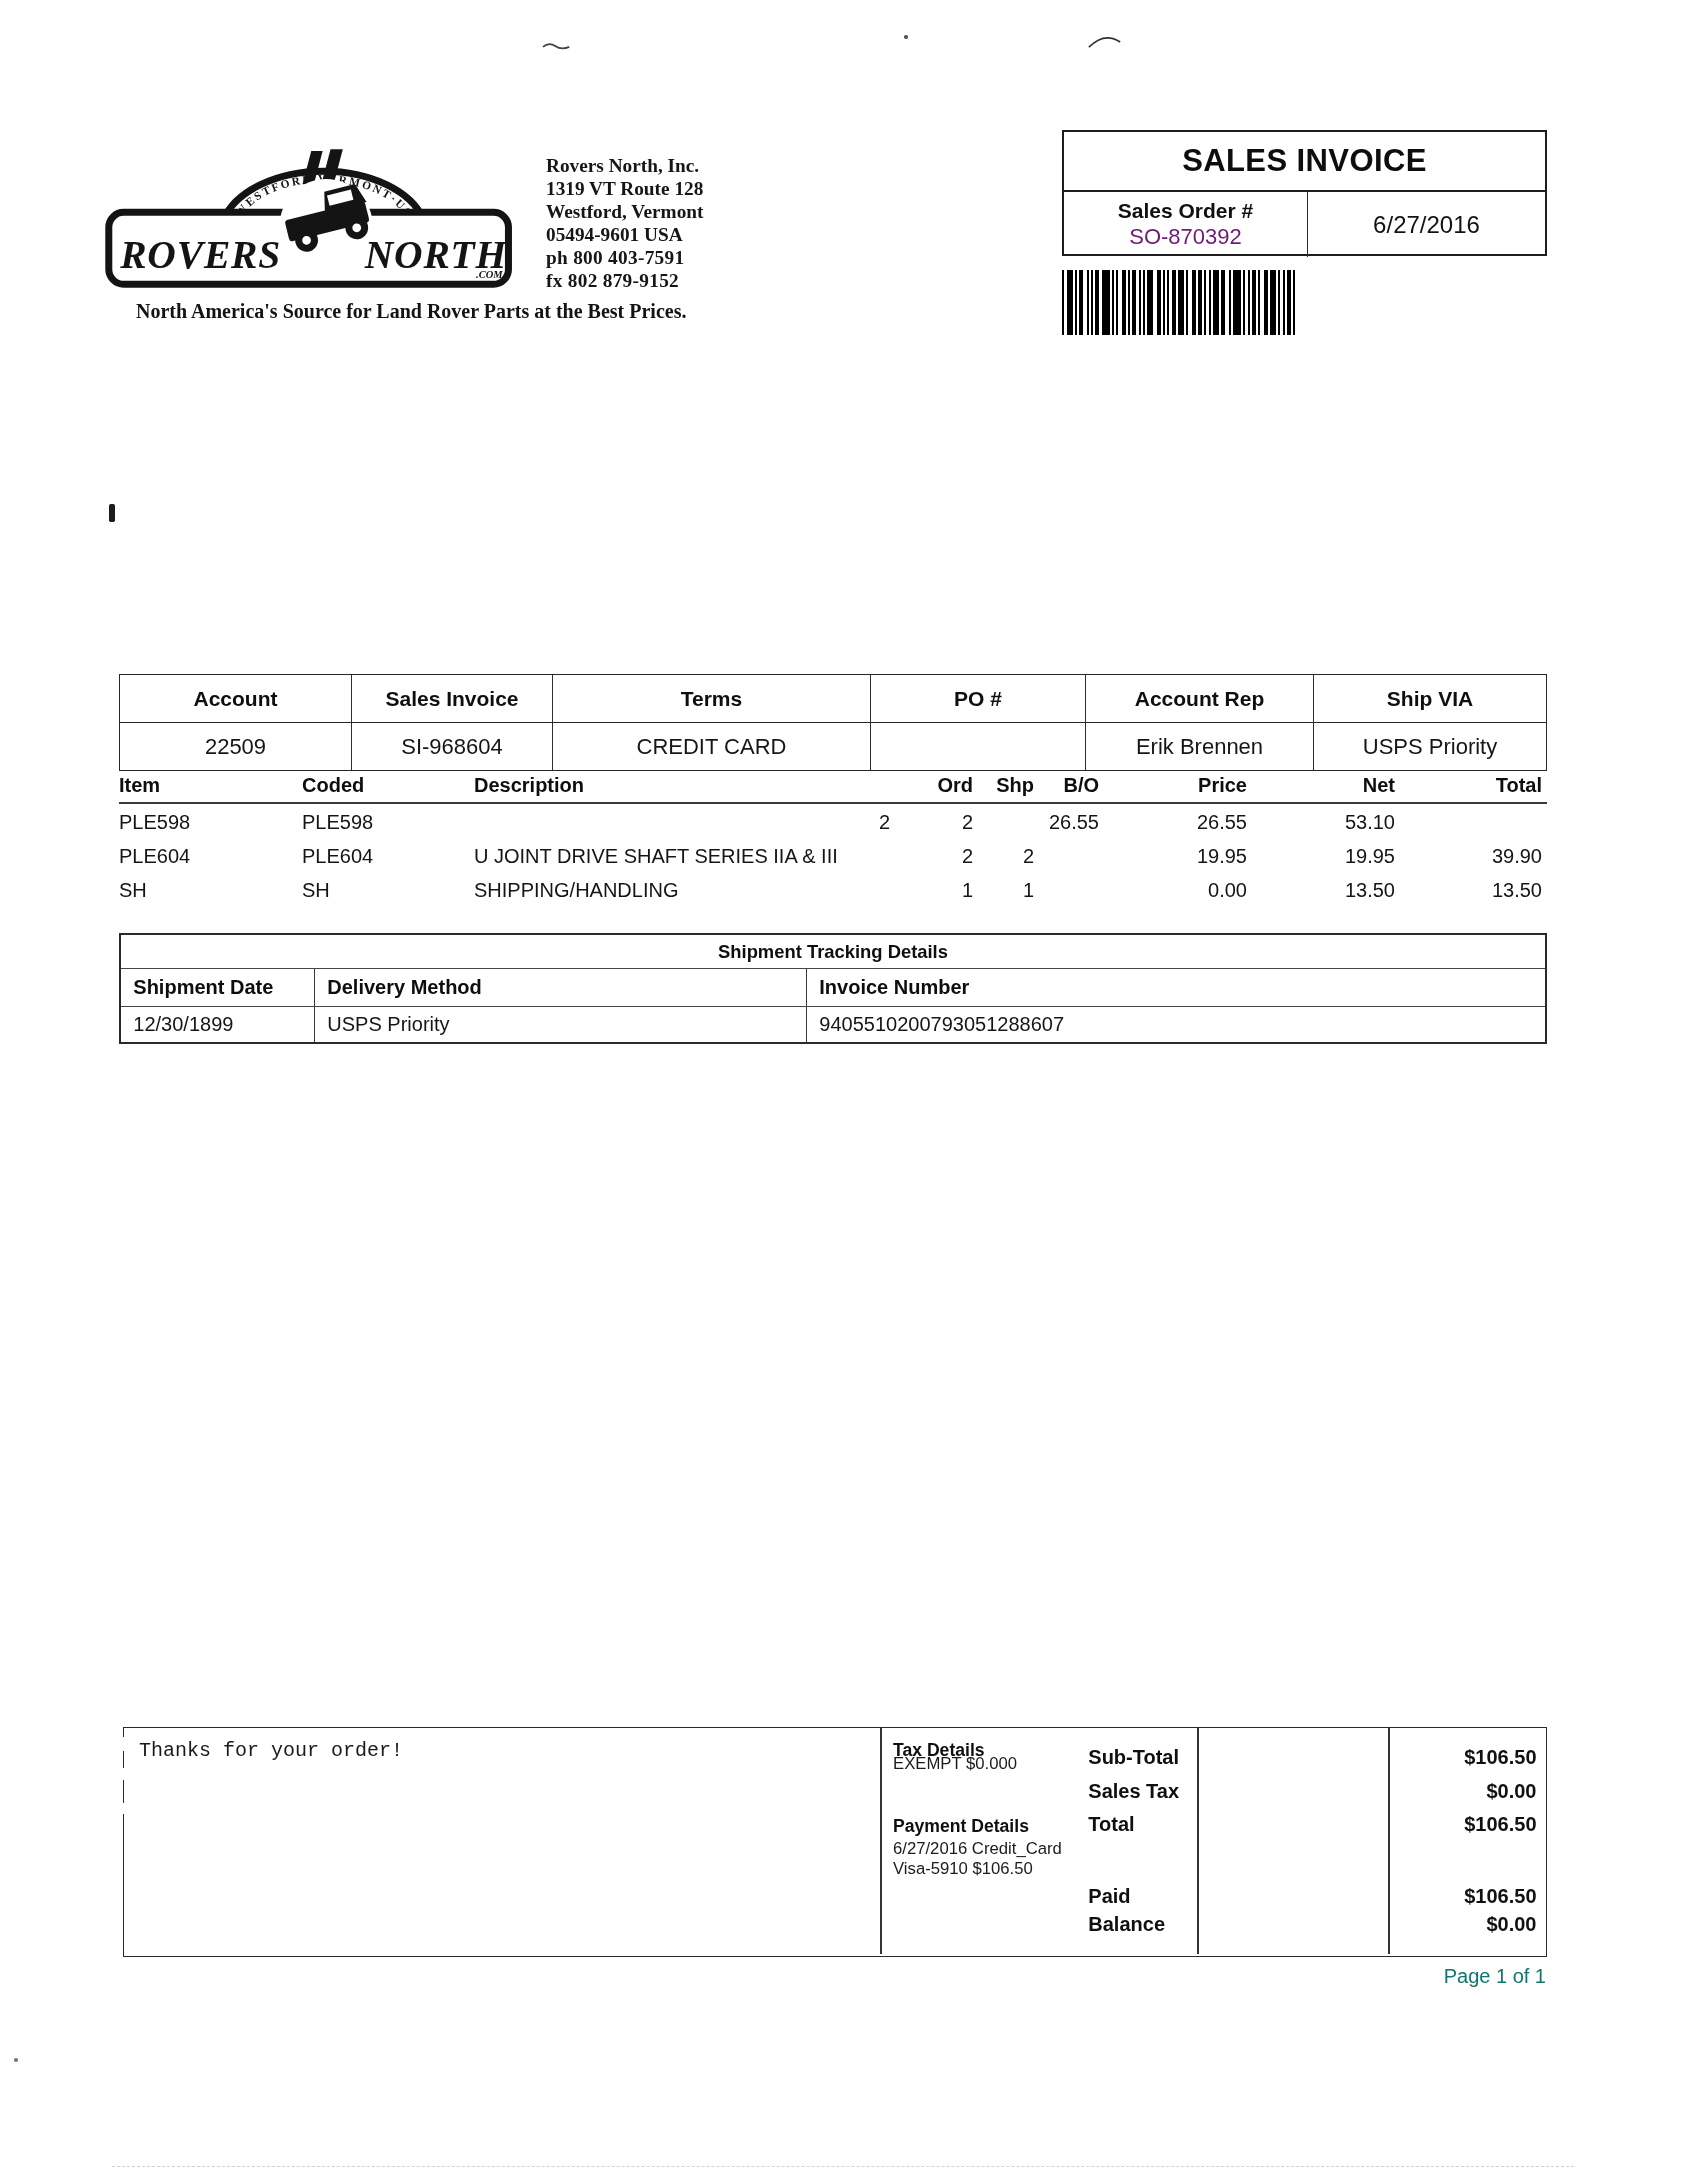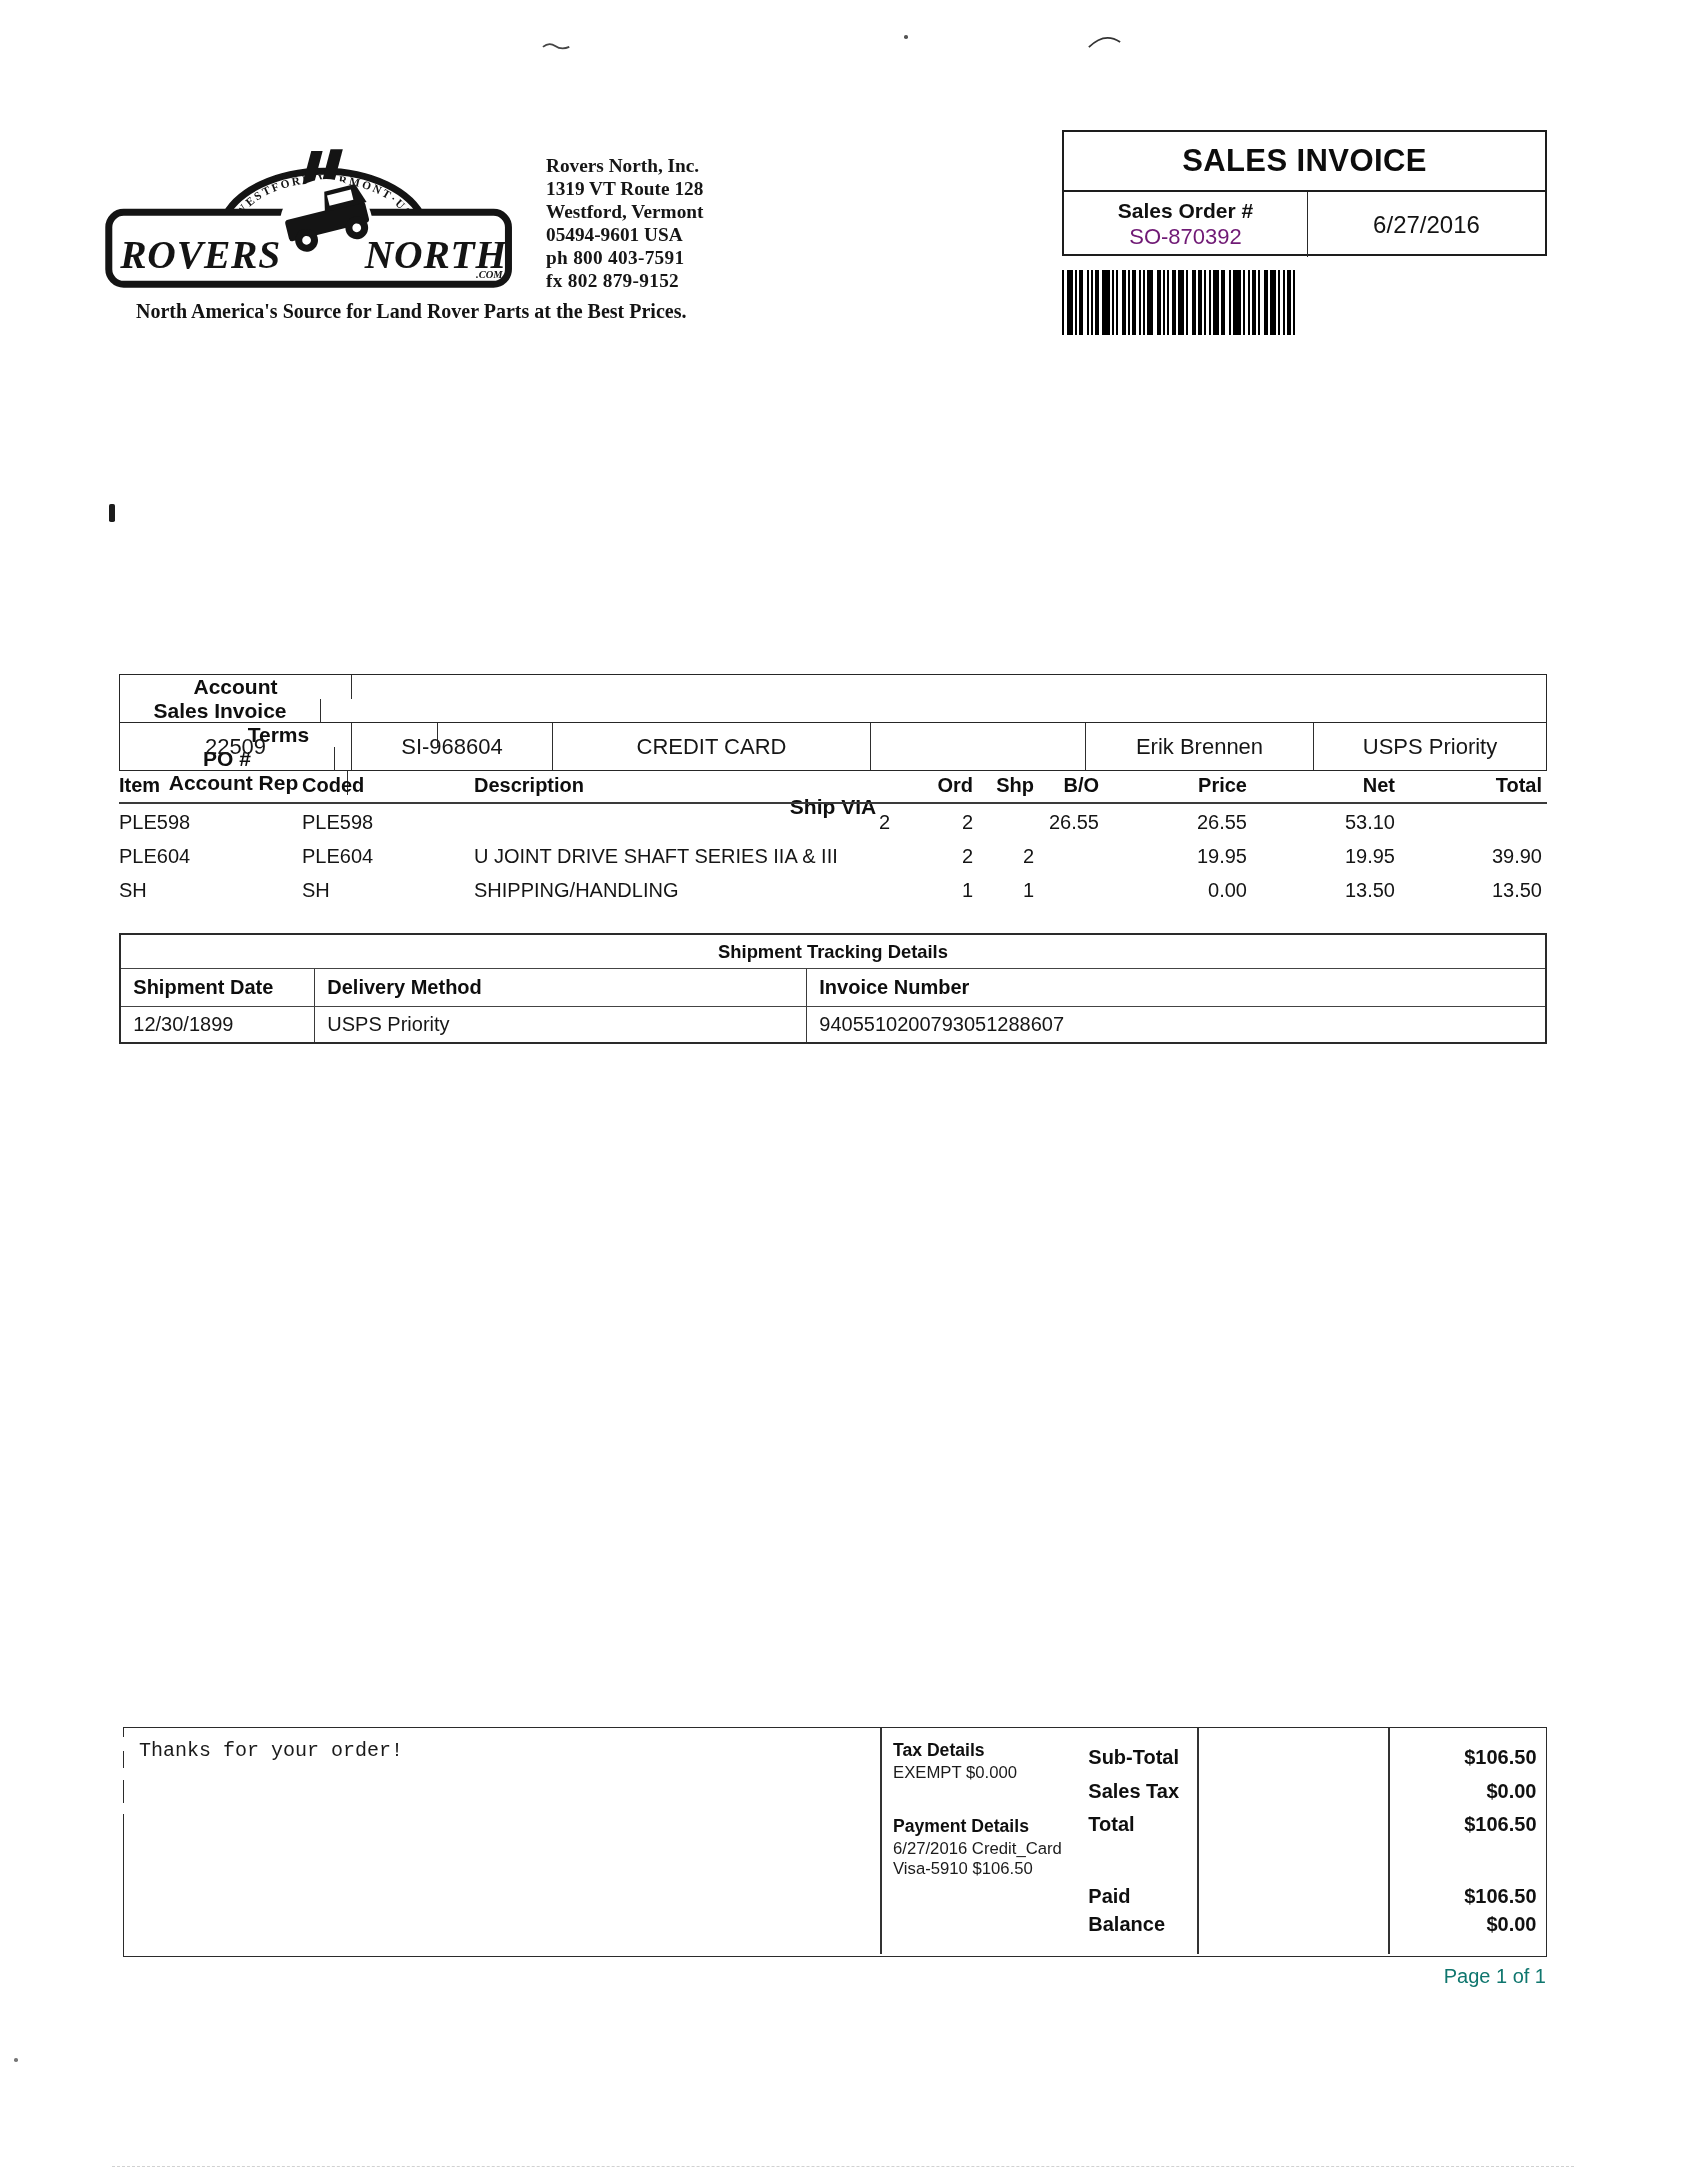--- a/index.html
+++ b/index.html
@@ -42,21 +42,21 @@
     border-top:2.6px solid #262626;border-left:1.8px solid #333;border-right:1.8px solid #333;border-bottom:1.8px solid #262626;}
   .label-box{position:absolute;top:0;box-sizing:border-box;border-bottom:2.6px solid #2c2c2c;border-right:1.8px solid #2c2c2c;
     height:60px;display:flex;align-items:center;justify-content:center;font-size:21px;font-weight:800;color:#0f0f0f;background:#fff;}
   .cust-label{left:0;width:225px;}
   .ship-divider{position:absolute;left:970px;top:0;width:1.8px;height:321px;background:#333;}
   .ship-label{left:972px;width:197px;border-left:none;}
 
   
   .acct-table{left:119px;top:674px;width:1428px;box-sizing:border-box;border:1.8px solid #262626;border-top:1.8px solid #262626;}
   .acct-row{display:flex;box-sizing:border-box;}
-  .acct-row.hdr{height:48px;border-bottom:1.8px solid #262626;flex-direction:column;}
+  .acct-row.hdr{height:48px;border-bottom:1.8px solid #262626;}
   .acct-row.val{height:47px;}
   .acct-cell{box-sizing:border-box;display:flex;align-items:center;justify-content:center;border-right:1.8px solid #2e2e2e;}
   .acct-cell:last-child{border-right:none;}
   .acct-row.hdr .acct-cell{font-weight:800;font-size:21px;color:#0f0f0f;}
   .acct-row.val .acct-cell{font-size:22px;color:#161616;}
   .c0{width:232px;} .c1{width:201px;} .c2{width:318px;} .c3{width:215px;} .c4{width:228px;} .c5{flex:1;}
 
   
   .item-grid{display:grid;grid-template-columns:183px 172px 416px 83px 61px 65px 148px 148px 147px;}
   .item-head{left:119px;top:774px;width:1428px;box-sizing:border-box;border-bottom:2.6px solid #3a3a3a;padding-bottom:5.3px;}
@@ -284,21 +284,21 @@
     <div class="border-gap" style="top:8.8px;height:14px;"></div>
     <div class="border-gap" style="top:40px;height:12.3px;"></div>
     <div class="border-gap" style="top:75px;height:10.5px;"></div>
     <div class="sum-divider" style="left:756px;"></div>
     <div class="sum-divider" style="left:1073px;"></div>
     <div class="sum-divider" style="left:1264px;"></div>
 
     <div class="thanks">Thanks for your order!</div>
 
     <div class="mid-label" style="left:769px;top:12.3px;">Tax Details</div>
-    <div class="mid-line" style="left:769px;top:35px;">EXEMPT $0.000</div>
+    <div class="mid-line" style="left:769px;top:26px;">EXEMPT $0.000</div>
     <div class="mid-label" style="left:769px;top:88px;">Payment Details</div>
     <div class="mid-line" style="left:769px;top:111px;">6/27/2016 Credit_Card</div>
     <div class="mid-line" style="left:769px;top:131px;">Visa-5910 $106.50</div>
 
     <div class="tot-row" style="top:18.4px;">
       <span class="tot-label">Sub-Total</span>
       <span class="tot-value">$106.50</span>
     </div>
     <div class="tot-row" style="top:52px;">
       <span class="tot-label">Sales Tax</span>

